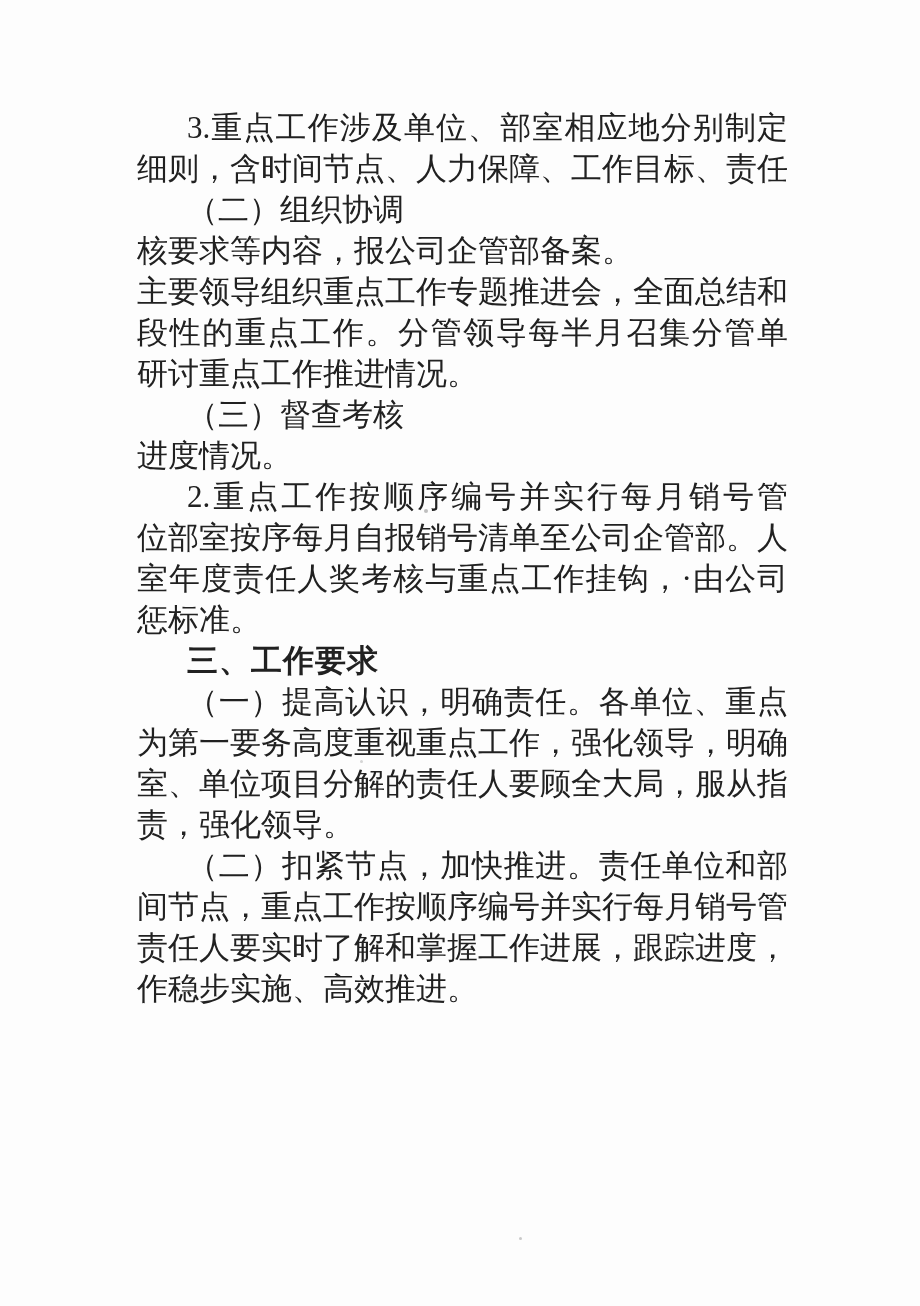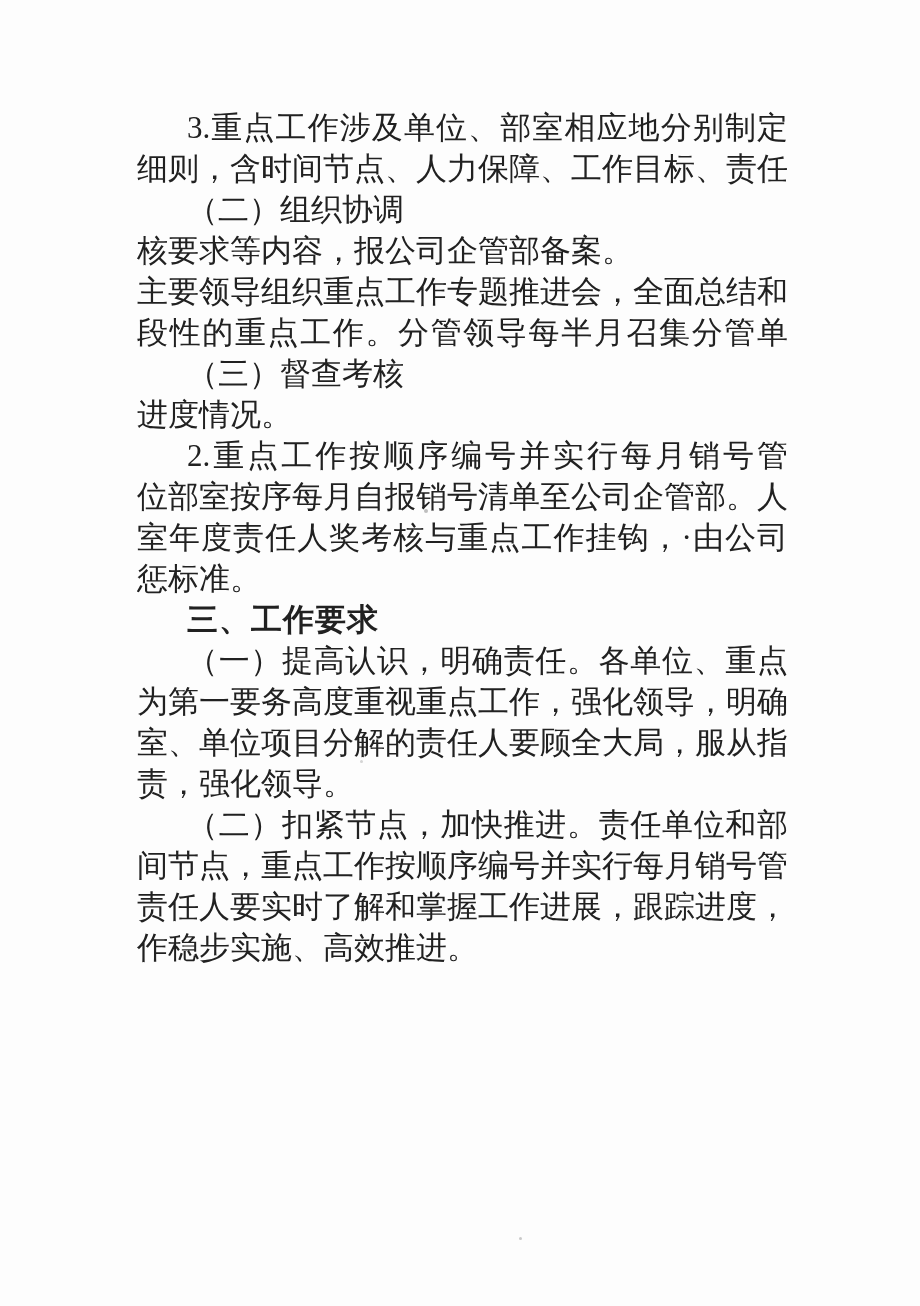--- a/index.html
+++ b/index.html
@@ -65,20 +65,21 @@
 <body style="background: rgb(253, 253, 253);">
 
 <div class="page">
   <div class="doc" style="color: rgb(33, 33, 33);">
       <div class="line j ind">3.重点工作涉及单位、部室相应地分别制定实施计划和</div>
       <div class="line j">细则，含时间节点、人力保障、工作目标、责任人和内部考</div>
       <div class="line ind">（二）组织协调</div>
       <div class="line">核要求等内容，报公司企管部备案。</div>
       <div class="line j">主要领导组织重点工作专题推进会，全面总结和部署公司阶</div>
       <div class="line j">段性的重点工作。分管领导每半月召集分管单位、部室专题</div>
+      <div class="line">研讨重点工作推进情况。</div>
       <div class="line ind">（三）督查考核</div>
       <div class="line">进度情况。</div>
       <div class="line j ind">2.重点工作按顺序编号并实行每月销号管理。各责任单</div>
       <div class="line j">位部室按序每月自报销号清单至公司企管部。人力保障、部</div>
       <div class="line j">室年度责任人奖考核与重点工作挂钩，·由公司办公会议定奖</div>
       <div class="line">惩标准。</div>
       <div class="line ind b">三、工作要求</div>
       <div class="line j ind">（一）提高认识，明确责任。各单位、重点工作涉及单位</div>
       <div class="line j">为第一要务高度重视重点工作，强化领导，明确部室、单位</div>
       <div class="line j">室、单位项目分解的责任人要顾全大局，服从指挥，明晰权</div>

